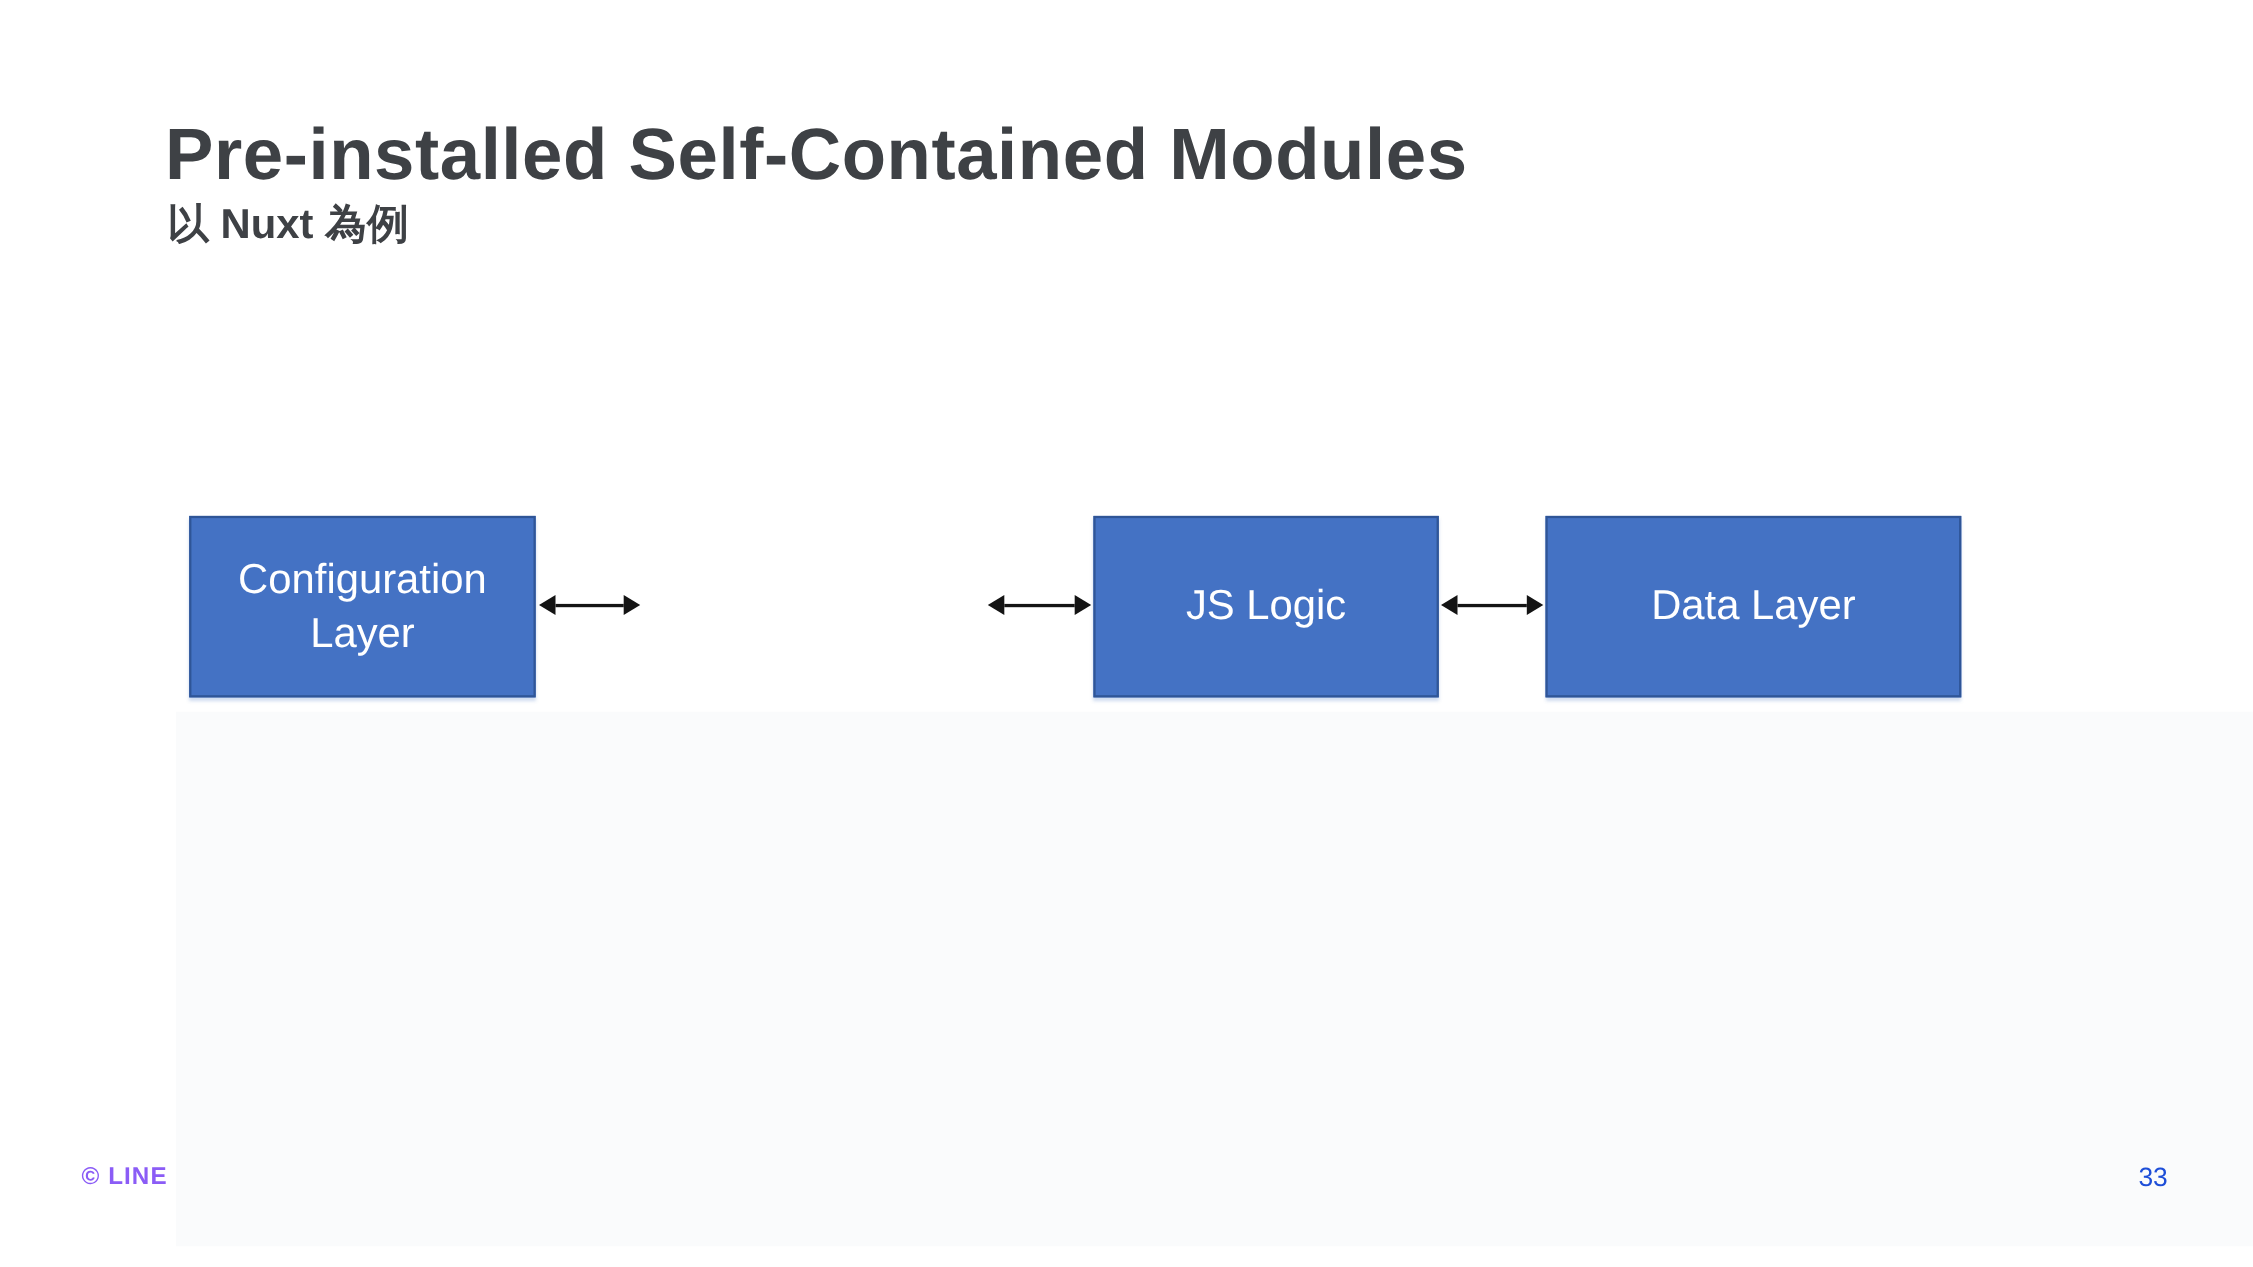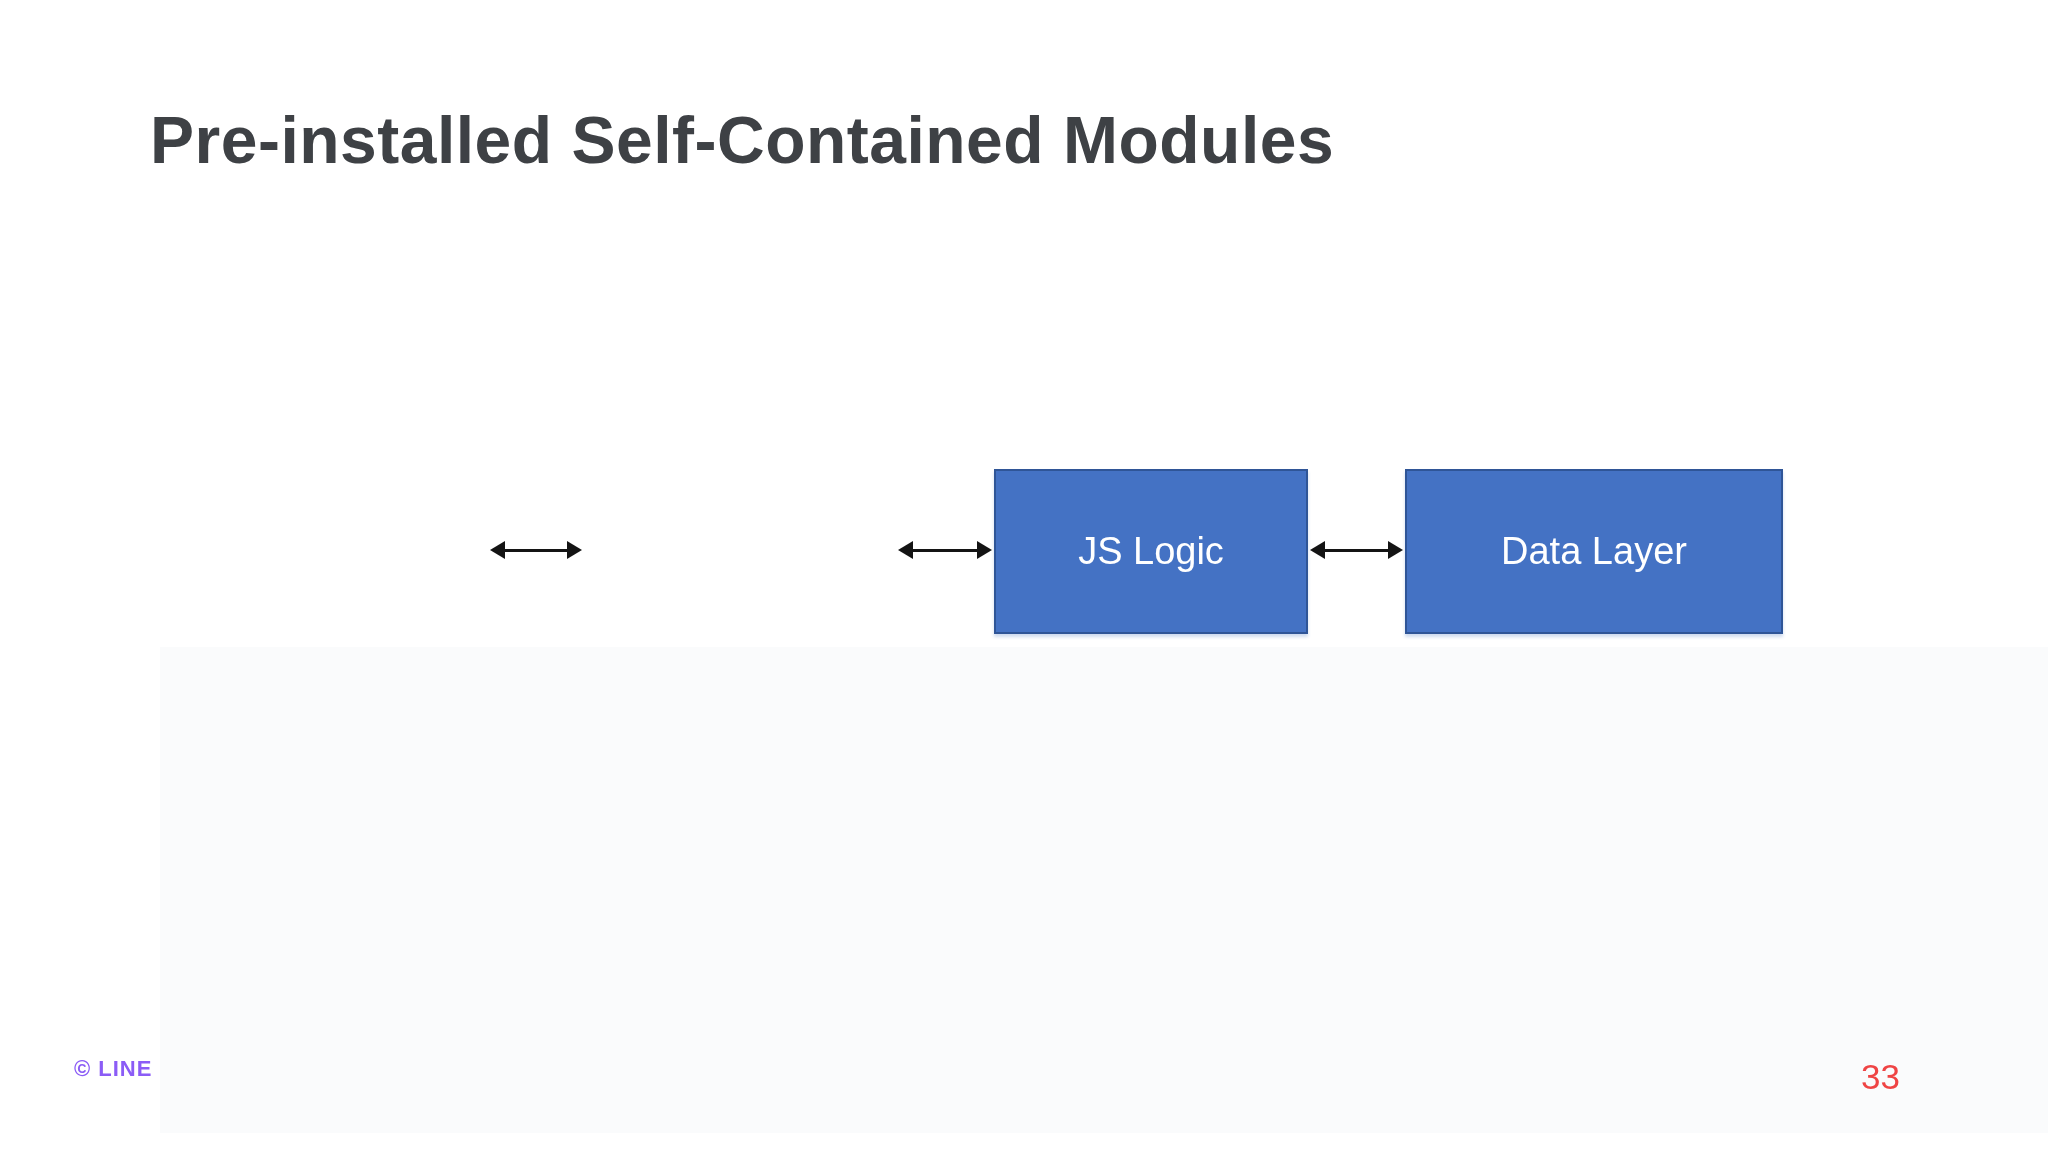--- a/index.html
+++ b/index.html
@@ -101,36 +101,40 @@
     left: 74px;
     top: 1056px;
     font-size: 22px;
     font-weight: 800;
     letter-spacing: 1px;
     color: #8b5cf6;
     white-space: nowrap;
   }
   .page-number {
     position: absolute;
-    left: 1861px;
+    left: 1944px;
     top: 1057px;
-    font-size: 35px;
-    color: #ef4444;
+    font-size: 24px;
+    color: #1d4ed8;
   }
 </style>
 </head>
 <body>
 
 <div class="slide">
 
   <div class="bg-panel"></div>
 
   <div class="title">Pre-installed Self-Contained Modules</div>
 
+  <div class="subtitle">以 Nuxt 為例</div>
 
+  <div class="node" id="node-0">
+    <span>Configuration Layer</span>
+  </div>
 
   <div class="arrow" id="arrow-0">
     <span class="head left"></span>
     <span class="line"></span>
     <span class="head right"></span>
   </div>
 
 
   <div class="arrow" id="arrow-1">
     <span class="head left"></span>

